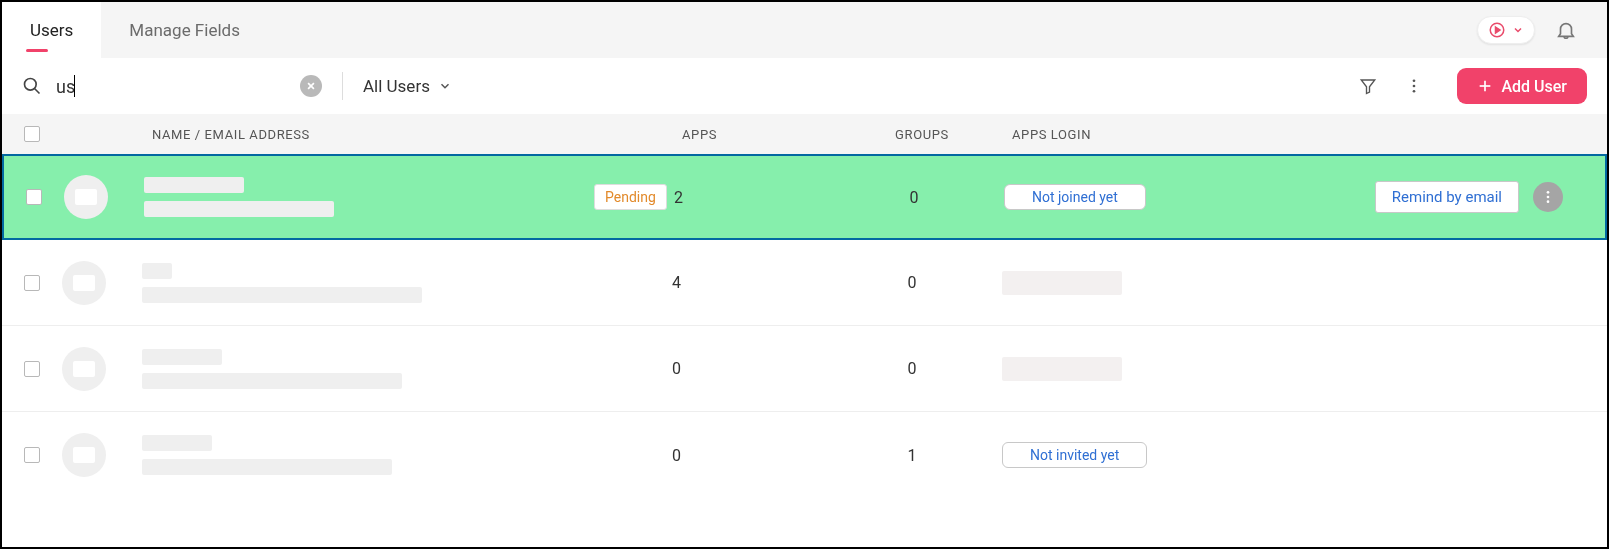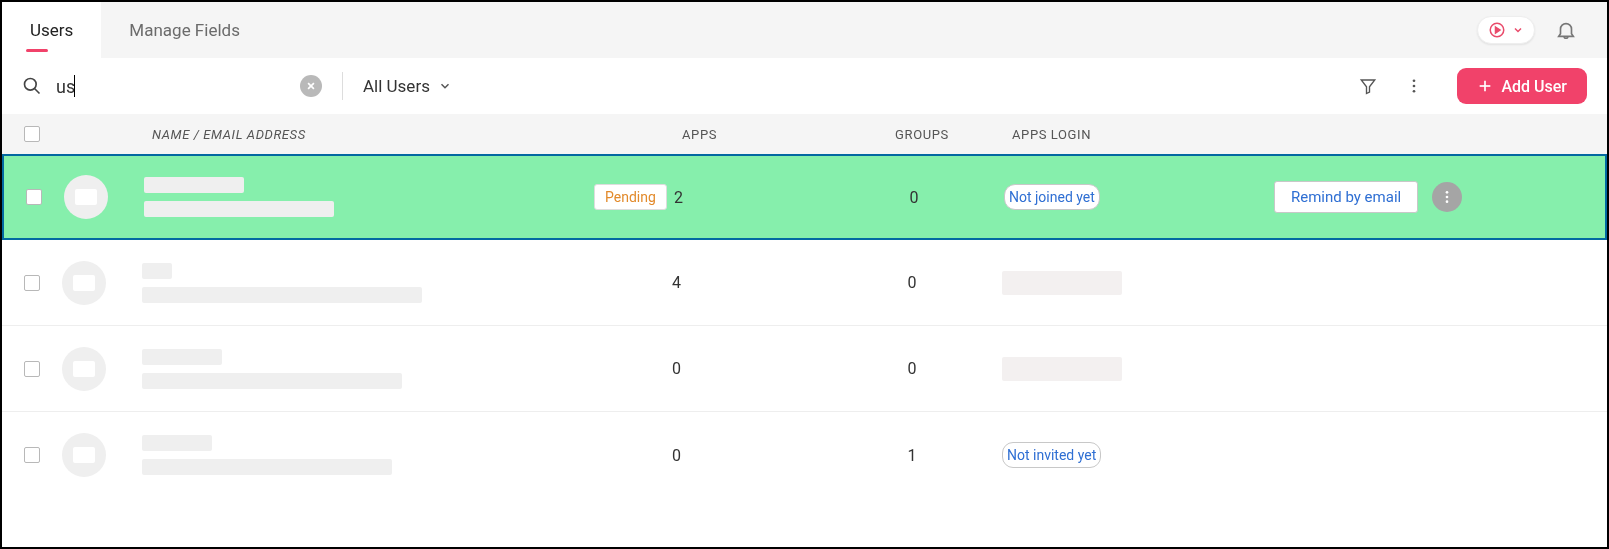--- a/index.html
+++ b/index.html
@@ -28,42 +28,42 @@
   .filter-dd { display:flex; align-items:center; gap:8px; font-size:17px; color:#333; cursor:pointer; }
   .toolbar-spacer { flex: 1; }
   .funnel-icon, .kebab-icon { cursor:pointer; color:#555; margin: 0 14px; display:flex; }
   .add-btn { background:#f1426a; color:#fff; border:none; border-radius:9px; padding: 0 20px; height: 36px; font-size:16px; font-weight:500; display:flex; align-items:center; gap:8px; cursor:pointer; margin-left: 20px; }
   .add-btn svg { stroke:#fff; }
 
   
   .thead { display:flex; align-items:center; height: 40px; background:#f5f5f5; font-size:13px; letter-spacing: 0.6px; color:#555; }
   .col-check { width: 60px; display:flex; align-items:center; justify-content:center; }
   .col-avatar { width: 70px; }
-  .col-name { width: 460px; padding-left: 10px; font-style: italic; }
+  .col-name { width: 460px; padding-left: 10px; }
   .col-badge { width: 80px; }
   .col-apps { width: 150px; text-align:left; }
   .col-groups { width: 180px; text-align:center; }
   .col-login { width: 270px; }
-  .col-actions { flex:1; display:flex; align-items:center; gap:14px; padding-right: 18px; }
+  .col-actions { flex:1; display:flex; justify-content:flex-end; align-items:center; gap:14px; padding-right: 42px; }
 
   
   .row { display:flex; align-items:center; height: 86px; border-bottom: 1px solid #eee; font-size:16px; color:#333; position: relative; }
   .row.highlight { background:#86efac; border: 2px solid #0369a1; }
   .checkbox { width: 16px; height: 16px; border: 1.5px solid #b8b8b8; border-radius: 2px; background:#fff; cursor:pointer; }
   .avatar { width: 44px; height: 44px; border-radius: 50%; background:#efefef; display:flex; align-items:center; justify-content:center; }
   .avatar-inner { width: 22px; height: 16px; background:#fff; border-radius:2px; }
   .name-col-inner { display:flex; flex-direction:column; gap:8px; }
   .placeholder-line { background:#efefef; border-radius:2px; height: 16px; }
   .placeholder-line.w1 { width: 100px; }
   .placeholder-line.w2 { width: 260px; }
   .placeholder-line.w1b { width: 30px; }
   .placeholder-line.w1c { width: 80px; }
   .placeholder-login { background:#f3f0f0; width: 120px; height: 24px; border-radius:2px; }
   .pending-badge { border:1px solid #ddd; border-radius:3px; padding: 4px 10px; font-size:14px; color:#e28a2b; background:#fff; display:inline-block; }
-  .login-badge { border:1px solid #c8c8c8; border-radius:11px; padding: 4px 4px; font-size:14px; color:#2f6fd3; background:#fff; display:inline-block; }
+  .login-badge { border:1px solid #c8c8c8; border-radius:6px; padding: 4px 27px; font-size:14px; color:#2f6fd3; background:#fff; display:inline-block; }
   .remind-btn { border:1px solid #c8c8c8; background:#fff; border-radius:3px; padding: 6px 16px; font-size:15px; color:#2f6fd3; cursor:pointer; }
   .row-kebab { width: 30px; height:30px; border-radius:50%; background:#a5a5a5; display:flex; align-items:center; justify-content:center; cursor:pointer; }
   .row-kebab svg { color:#fff; }
 </style>
 </head>
 <body>
 
 <div class="tabs-bar">
   <div class="tab active">Users</div>
   <div class="tab">Manage Fields</div>

